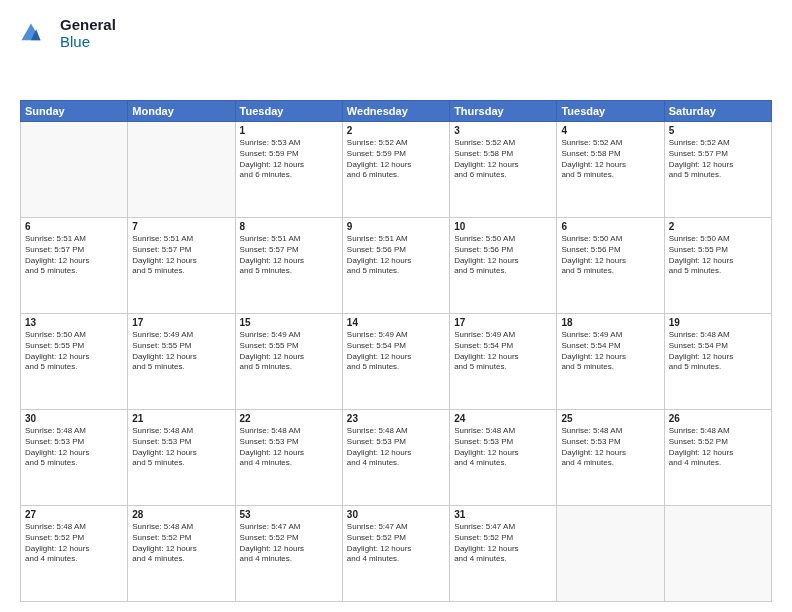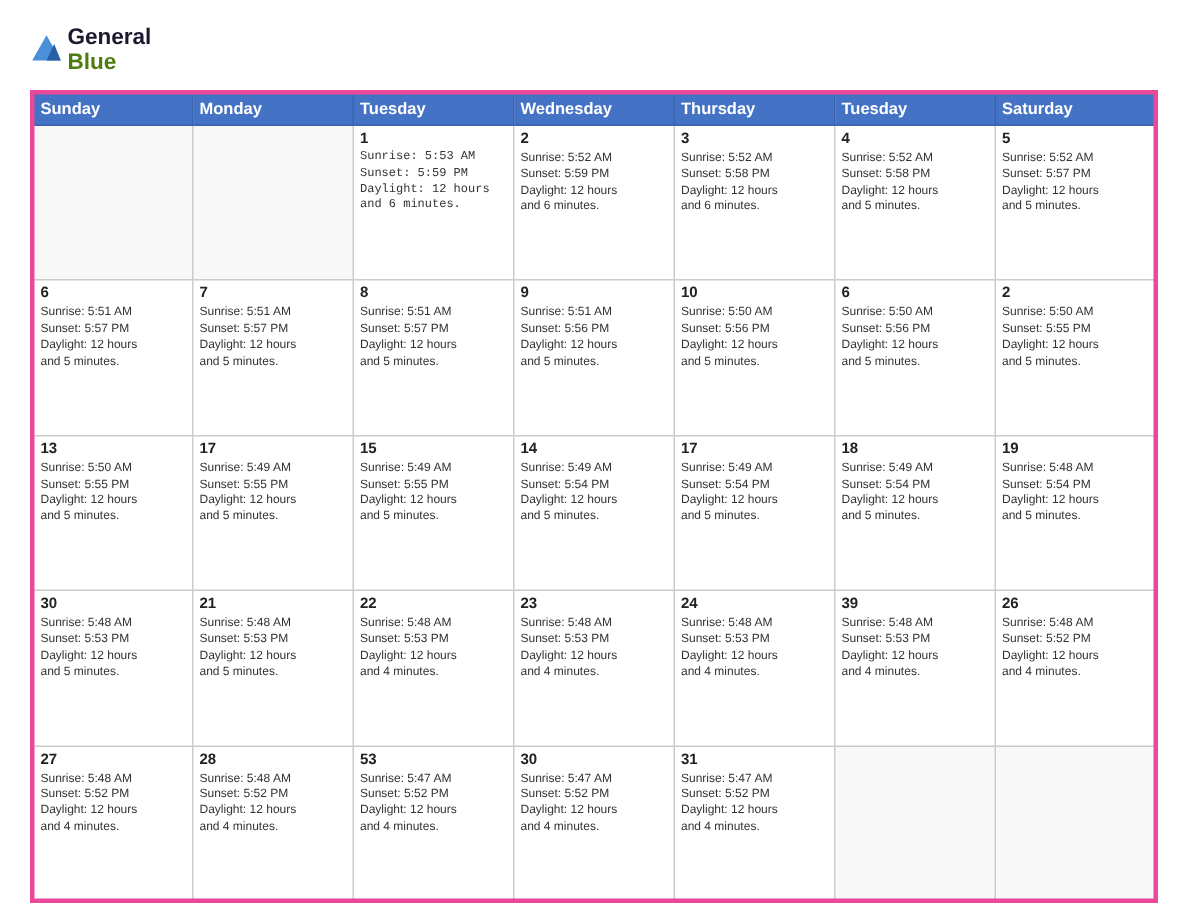--- a/index.html
+++ b/index.html
@@ -19,44 +19,45 @@
     }
     .header {
       display: flex;
       justify-content: space-between;
       align-items: flex-start;
       margin-bottom: 10px;
     }
     .logo {
       display: flex;
       align-items: center;
-      gap: 3px;
+      gap: 18px;
     }
     .logo-icon {
       width: 22px;
       height: 22px;
     }
     .title-block {
       text-align: right;
     }
     .month-title {
       font-size: 36px;
       font-weight: normal;
       color: #222;
     }
     .location {
       font-size: 15px;
       color: #444;
     }
     .calendar {
       flex: 1;
-      border: 3px solid #ec4899;
+      border: 1px solid #ec4899;
       border-collapse: collapse;
       width: 100%;
       table-layout: fixed;
+      margin-top: 40px;
     }
     .calendar th {
       background: #4472C4;
       color: #fff;
       font-size: 11px;
       font-weight: bold;
       padding: 4px 4px;
       border: 1px solid #3a63b0;
       text-align: left;
     }
@@ -89,21 +90,21 @@
 
 <div class="page">
   <div class="header">
     <div class="logo">
       <svg class="logo-icon" viewBox="0 0 30 30" xmlns="http://www.w3.org/2000/svg">
         <polygon points="15,2 28,25 2,25" fill="#4a90d9"></polygon>
         <polygon points="22,10 28,25 15,25" fill="#2a5fa5"></polygon>
       </svg>
       <div>
         <div style="font-size:15px;font-weight:bold;color:#1a1a2e;">General</div>
-        <div style="font-size:15px;font-weight:bold;color:#4d7c0f;">Blue</div>
+        <div style="font-size:15px;font-weight:normal;color:#0369a1;">Blue</div>
       </div>
     </div>
     <div class="title-block">
       <div class="month-title"></div>
       <div class="location"></div>
     </div>
   </div>
 
   <table class="calendar">
     <thead>
@@ -116,21 +117,21 @@
           <th>Tuesday</th>
           <th>Saturday</th>
         </tr>
     </thead>
     <tbody id="calendar-body">
     <tr>
           <td class="empty"></td>
           <td class="empty"></td>
           <td>
             <span class="day-num">1</span>
-            <div class="day-info" style="white-space: pre-line; font-family: Liberation Mono, monospace;">Sunrise: 5:53 AM
+            <div class="day-info" style="white-space: pre-line;">Sunrise: 5:53 AM
 Sunset: 5:59 PM
 Daylight: 12 hours
 and 6 minutes.</div>
           </td>
           <td>
             <span class="day-num">2</span>
             <div class="day-info" style="white-space: pre-line;">Sunrise: 5:52 AM
 Sunset: 5:59 PM
 Daylight: 12 hours
 and 6 minutes.</div>
@@ -289,21 +290,21 @@
 and 4 minutes.</div>
           </td>
           <td>
             <span class="day-num">24</span>
             <div class="day-info" style="white-space: pre-line;">Sunrise: 5:48 AM
 Sunset: 5:53 PM
 Daylight: 12 hours
 and 4 minutes.</div>
           </td>
           <td>
-            <span class="day-num">39</span>
+            <span class="day-num">25</span>
             <div class="day-info" style="white-space: pre-line;">Sunrise: 5:48 AM
 Sunset: 5:53 PM
 Daylight: 12 hours
 and 4 minutes.</div>
           </td>
           <td>
             <span class="day-num">26</span>
             <div class="day-info" style="white-space: pre-line;">Sunrise: 5:48 AM
 Sunset: 5:52 PM
 Daylight: 12 hours

